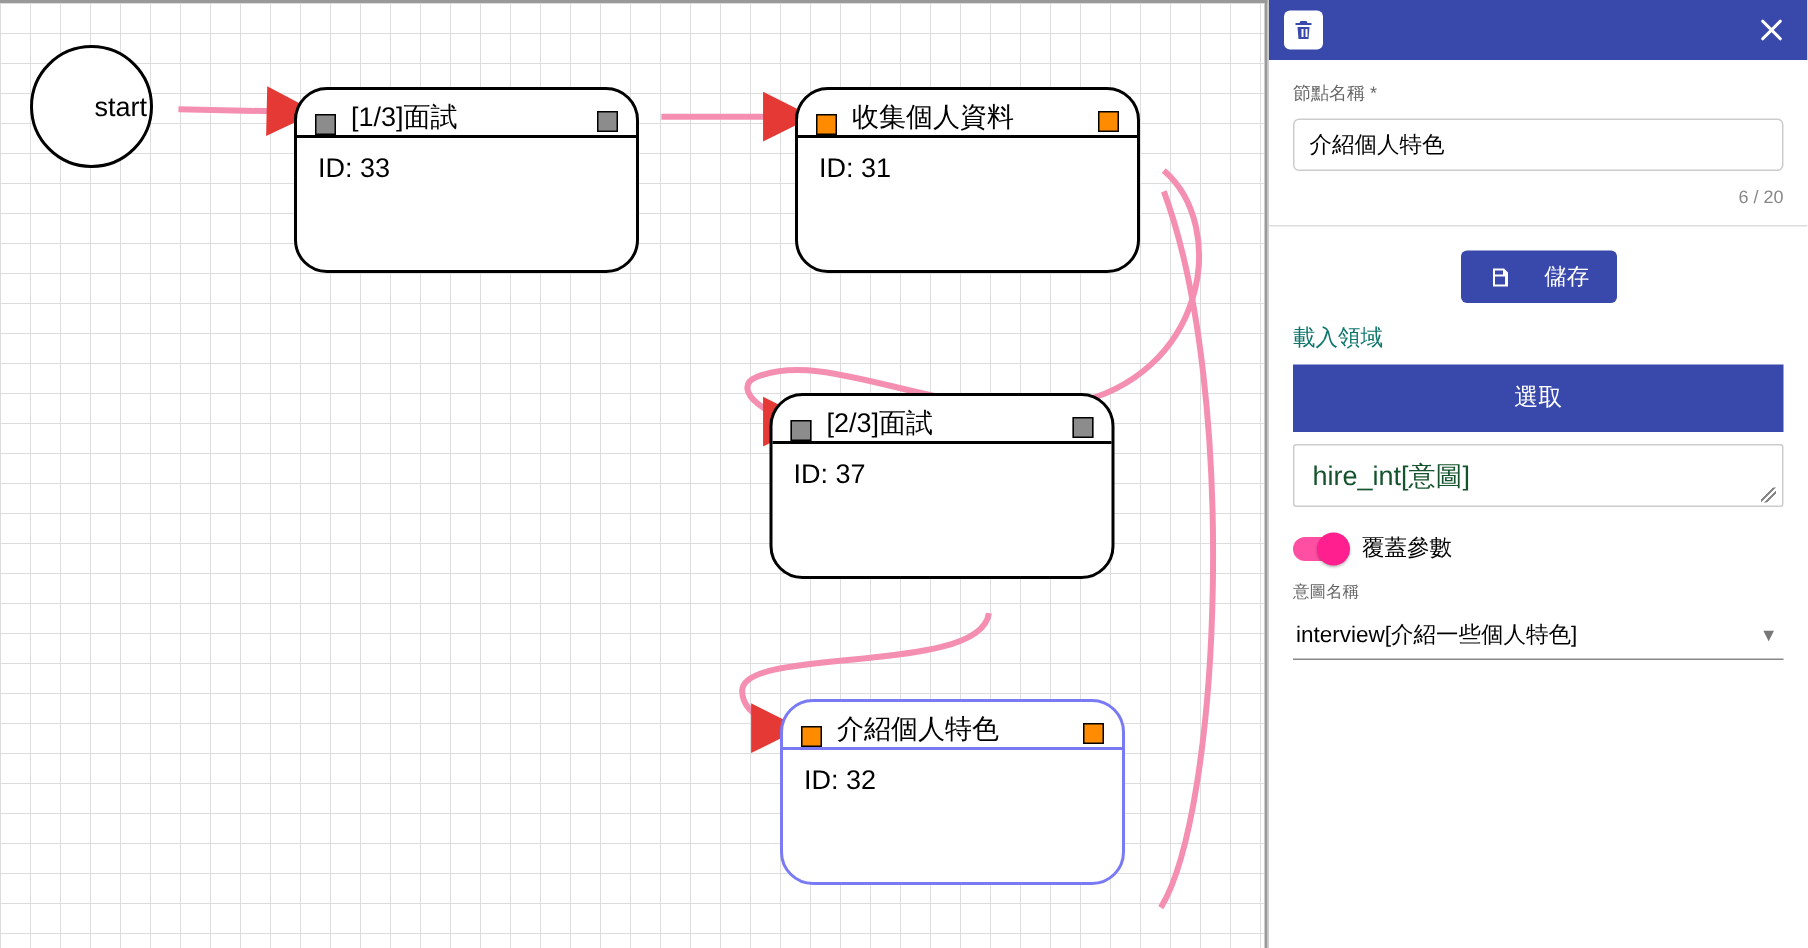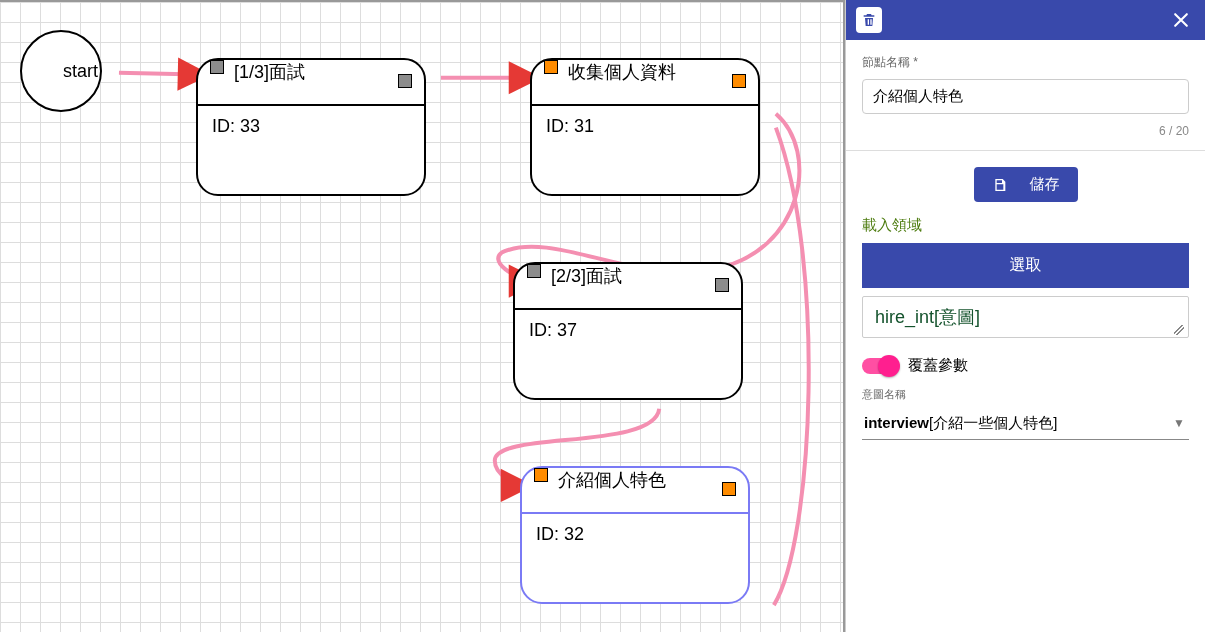--- a/index.html
+++ b/index.html
@@ -19,22 +19,22 @@
   svg.edges { position:absolute; inset:0; width:100%; height:100%; pointer-events:none; }
   .start-node {
     position:absolute; width:82px; height:82px; border:2px solid #000; border-radius:50%; background:#fff;
     display:flex; align-items:center; justify-content:center; font-size:18px;
   }
   .flow-node {
     position:absolute; width:230px; border:2px solid #000; border-radius:22px; background:#fff;
   }
   .flow-node.selected { border-color:#7a7af5; }
   .flow-node .head {
-    height:46px; border-bottom:2px solid #000;
-    display:flex; align-items:flex-start; padding:0 12px; font-size:18px; gap:10px; position:relative;
+    height:32px; border-bottom:2px solid #000;
+    display:flex; align-items:flex-end; padding:0 12px; font-size:18px; gap:10px; position:relative;
   }
   .flow-node.selected .head { border-bottom-color:#7a7af5; }
   .flow-node .body { padding:10px 14px 12px; font-size:18px; min-height:88px; }
   .port {
     width:14px; height:14px; border:1px solid #000; display:inline-block;
   }
   .port.gray { background:#8c8c8c; }
   .port.orange { background:#ff8c00; }
   .port.right { position:absolute; right:12px; top:14px; }
   .panel {
@@ -48,41 +48,41 @@
   .field-label { font-size:12px; color:#666; }
   .text-input {
     width:100%; border:1px solid #ccc; border-radius:4px; padding:8px 10px; font-size:15px;
   }
   .char-count { font-size:12px; color:#888; text-align:right; margin-top:2px; }
   .divider { height:1px; background:#ddd; margin:4px -16px 8px; }
   .save-btn {
     align-self:center; background:#3949ab; color:#fff; border:none; border-radius:4px;
     padding:8px 18px; font-size:15px; display:flex; align-items:center; gap:22px; cursor:pointer;
   }
-  .section-label { font-size:15px; color:#4d7c0f; margin-top:6px; }
+  .section-label { font-size:15px; color:#0f766e; margin-top:6px; }
   .select-btn {
     width:100%; background:#3949ab; color:#fff; border:none; padding:12px 0; font-size:16px; cursor:pointer;
   }
   .readonly-box {
     border:1px solid #ccc; padding:8px 12px; font-size:18px; color:#14532d; position:relative; border-radius:2px;
   }
   .resize-grip {
     position:absolute; right:4px; bottom:2px; width:10px; height:10px;
     background:
       linear-gradient(135deg, transparent 0 40%, #888 40% 50%, transparent 50% 60%, #888 60% 70%, transparent 70%);
   }
   .toggle-row { display:flex; align-items:center; gap:10px; margin-top:10px; position:relative; }
   .toggle { width:36px; height:16px; background:#ff4fa3; border-radius:10px; position:relative; cursor:pointer; }
   .toggle .knob { position:absolute; right:-2px; top:-3px; width:22px; height:22px; background:#ff1f8f; border-radius:50%; box-shadow:0 1px 2px rgba(0,0,0,0.3); }
   .select-like {
     border-bottom:1px solid #888; padding:4px 24px 6px 2px; font-size:15px; color:#000; position:relative;
   }
   .select-like .caret { position:absolute; right:4px; top:6px; color:#777; font-size:12px; }
   .intent-label { font-size:11px; color:#666; margin-top:4px; }
-  .bold { font-weight:bold; }
+  .bold { font-weight:normal; }
 </style>
 </head>
 <body>
 
 <div class="app">
   <div class="canvas-wrap">
     <div class="grid-bg"></div>
 
     <svg class="edges" viewBox="0 0 813 632">
       <defs>

